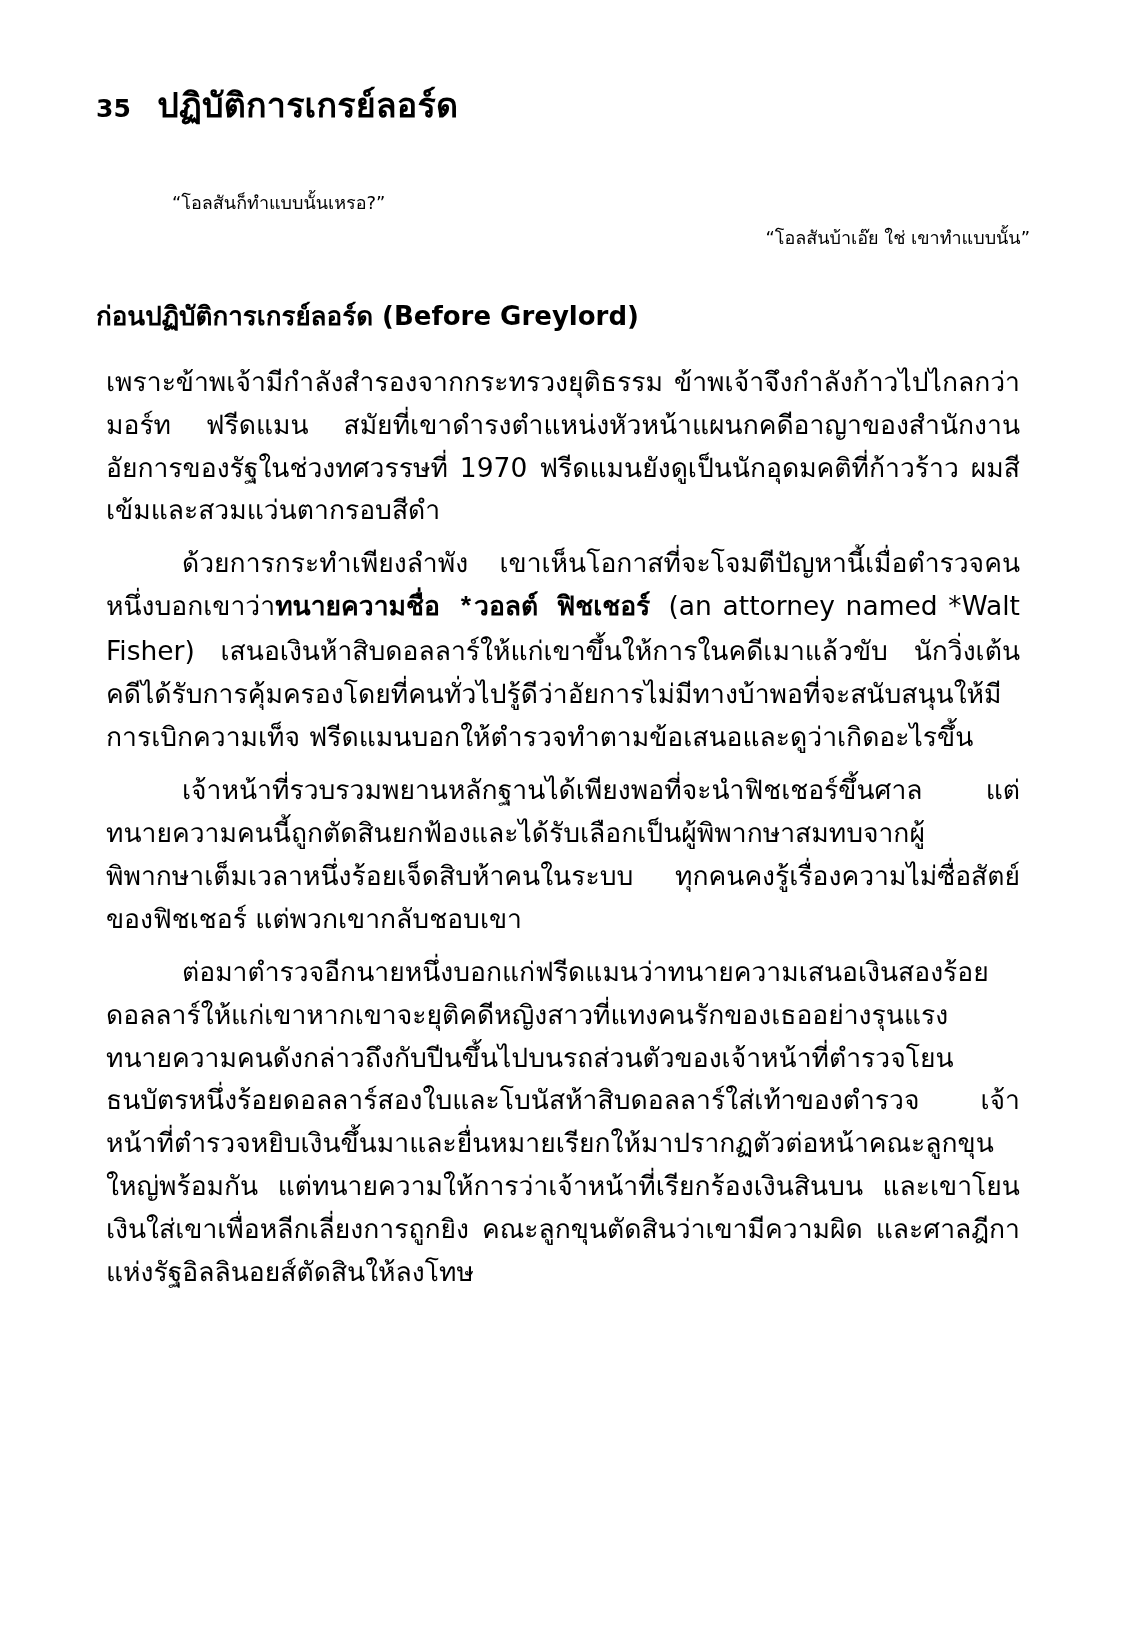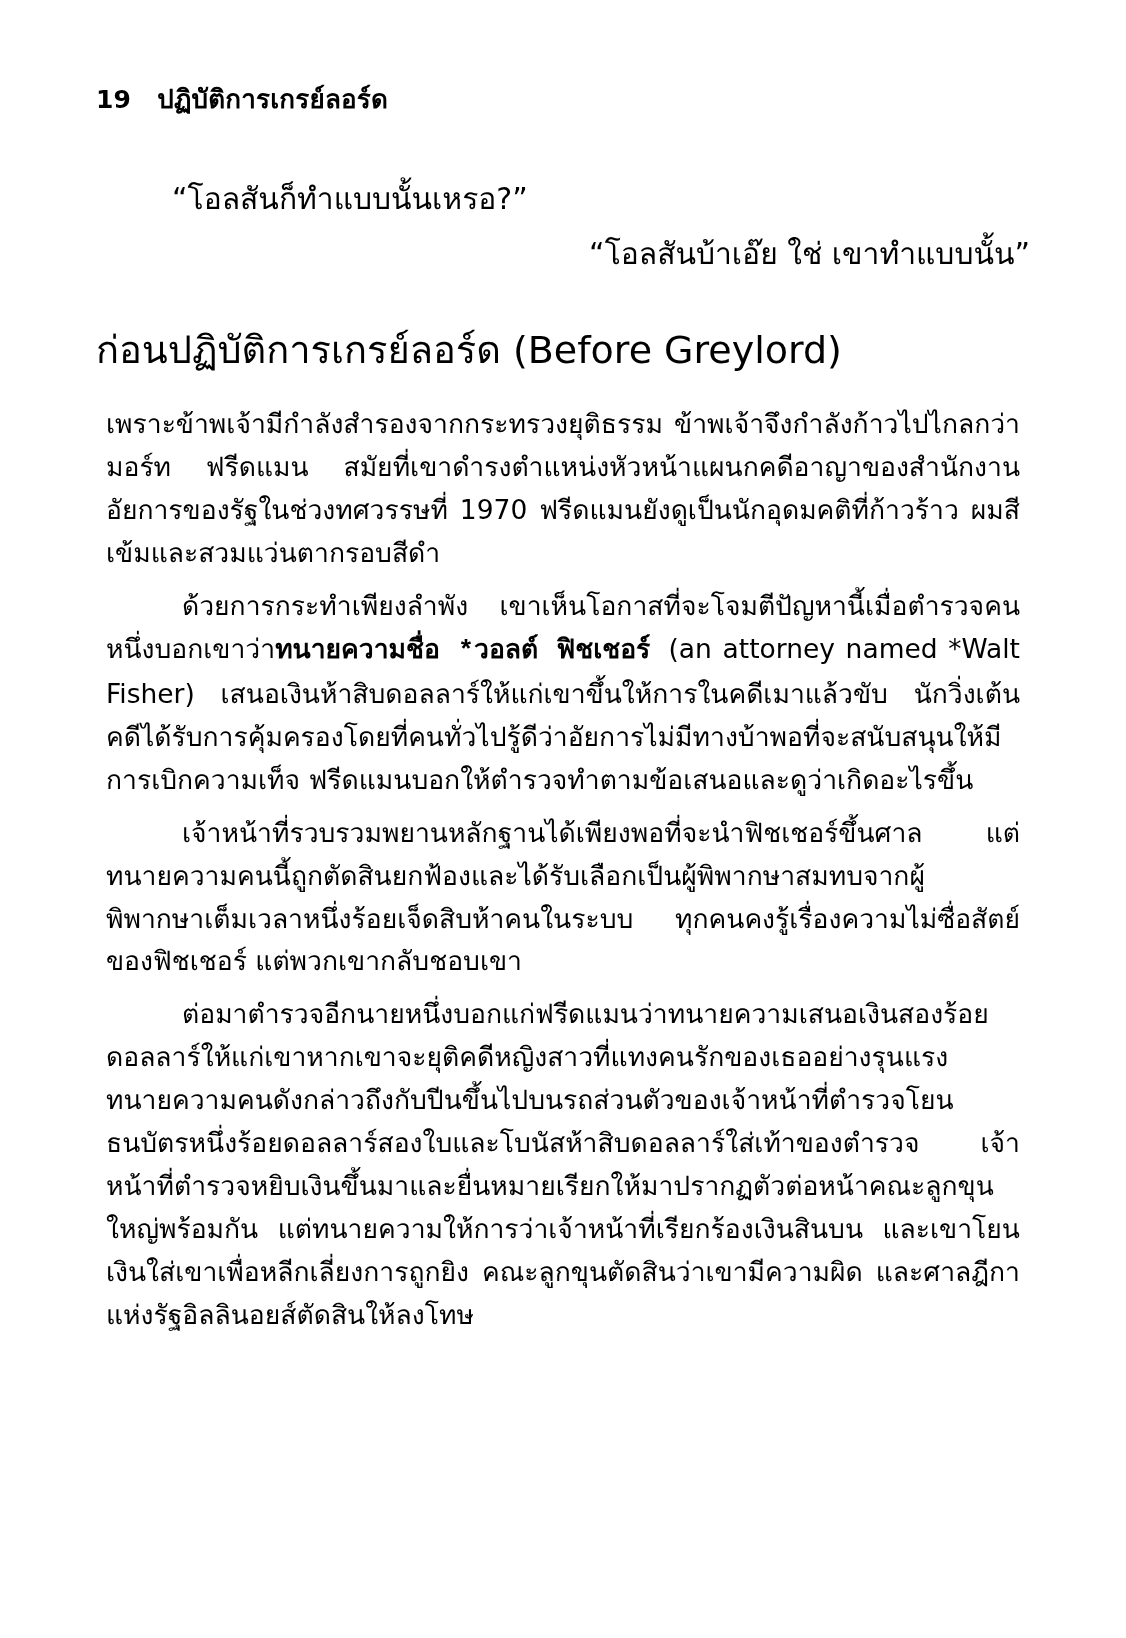--- a/index.html
+++ b/index.html
@@ -27,42 +27,42 @@
     font-size: 25px;
     font-weight: 700;
     letter-spacing: 0.2px;
     margin-bottom: 56px;
   }
   .folio {
     font-size: 25px;
     font-weight: 700;
   }
   .head-title {
-    font-size: 26px;
+    font-size: 34px;
     font-weight: 700;
   }
   .body-block {
     font-size: 26.5px;
     line-height: 1.62;
     text-align: justify;
     text-justify: inter-word;
   }
   .dialogue {
     margin: 0 0 6px 0;
     padding-left: 76px;
-    font-size: 30px;
+    font-size: 18px;
     line-height: 1.62;
   }
   .dialogue.second {
     margin-bottom: 46px;
     text-align: right;
   }
   .section-heading {
-    font-size: 38px;
-    font-weight: 400;
+    font-size: 26px;
+    font-weight: 700;
     margin: 0 0 26px 0;
     line-height: 1.4;
   }
   p.para {
     margin: 10px;
     text-indent: 76px;
     text-align: justify;
   }
   p.para.first {
     text-indent: 0;
@@ -74,21 +74,21 @@
   .latin {
     font-family: "DejaVu Sans", sans-serif;
   }
 </style>
 </head>
 <body>
 
 <div class="page">
 
   <div class="running-head">
-    <span class="folio">19</span>
+    <span class="folio">35</span>
     <span class="head-title">ปฏิบัติการเกรย์ลอร์ด</span>
   </div>
 
   <div class="dialogue">“โอลสันก็ทำแบบนั้นเหรอ?”</div>
   <div class="dialogue second">“โอลสันบ้าเอ๊ย ใช่ เขาทำแบบนั้น”</div>
 
   <h2 class="section-heading">ก่อนปฏิบัติการเกรย์ลอร์ด (Before Greylord)</h2>
 
   <div class="body-block">
     <p class="para first">เพราะข้าพเจ้ามีกำลังสำรองจากกระทรวงยุติธรรม ข้าพเจ้าจึงกำลังก้าวไปไกลกว่ามอร์ท ฟรีดแมน สมัยที่เขาดำรงตำแหน่งหัวหน้าแผนกคดีอาญาของสำนักงานอัยการของรัฐในช่วงทศวรรษที่ 1970 ฟรีดแมนยังดูเป็นนักอุดมคติที่ก้าวร้าว ผมสีเข้มและสวมแว่นตากรอบสีดำ</p>

